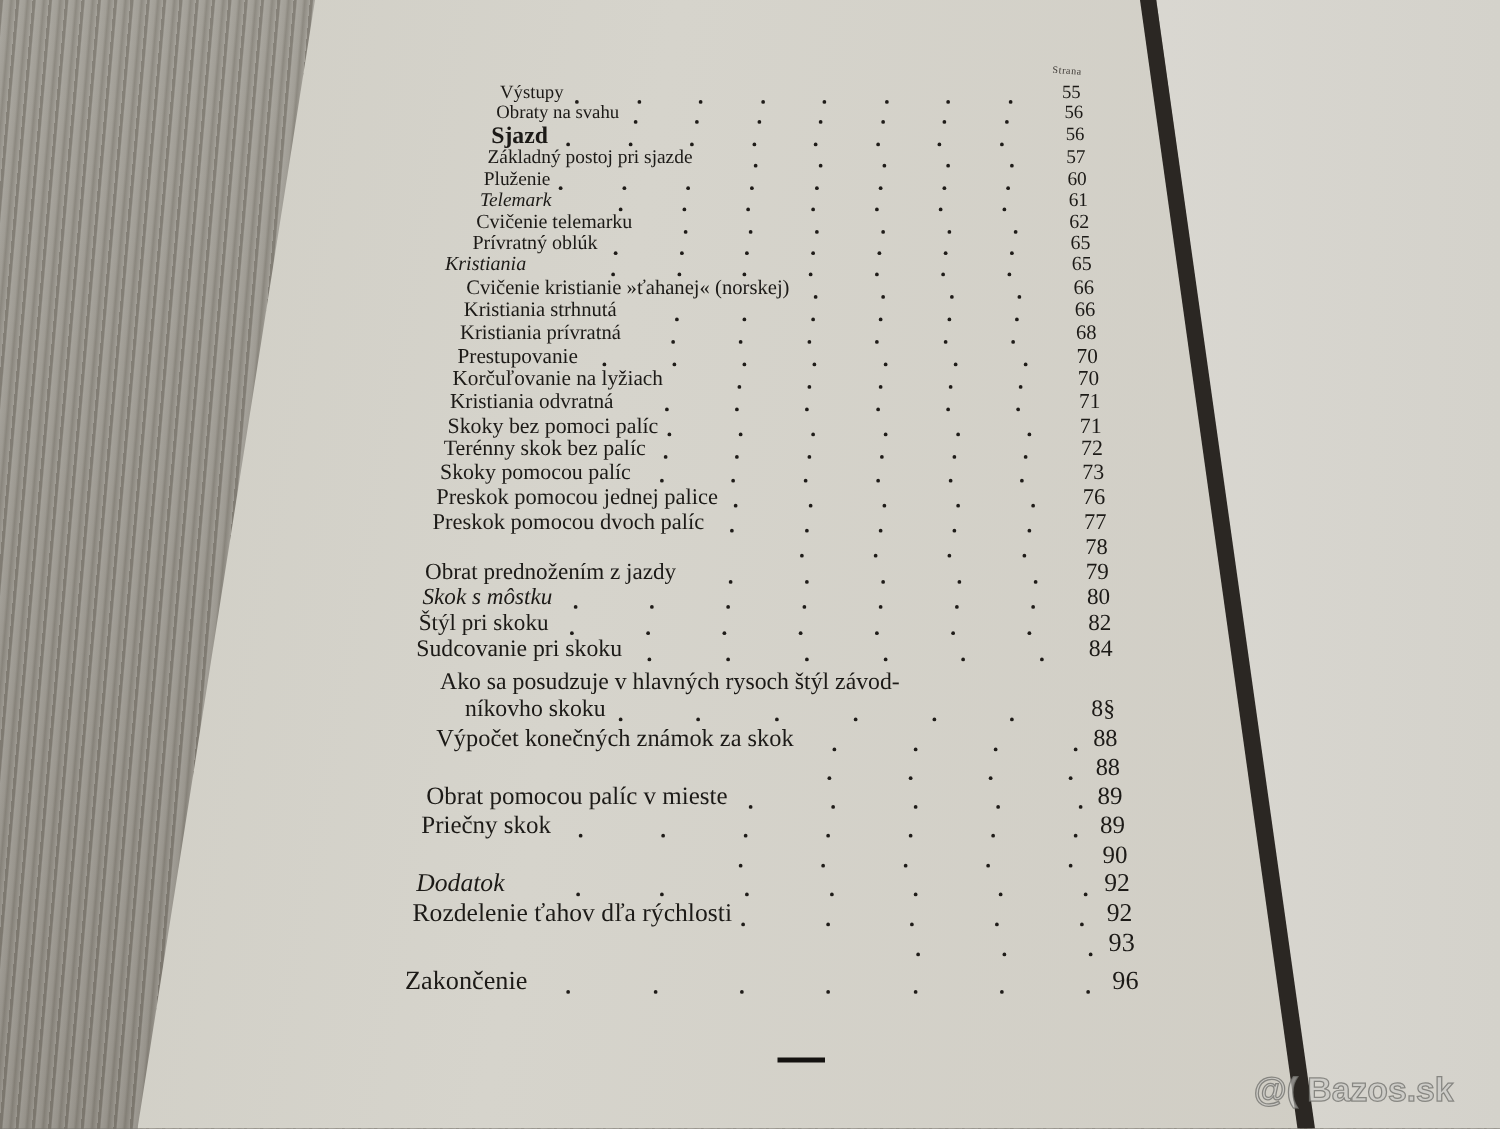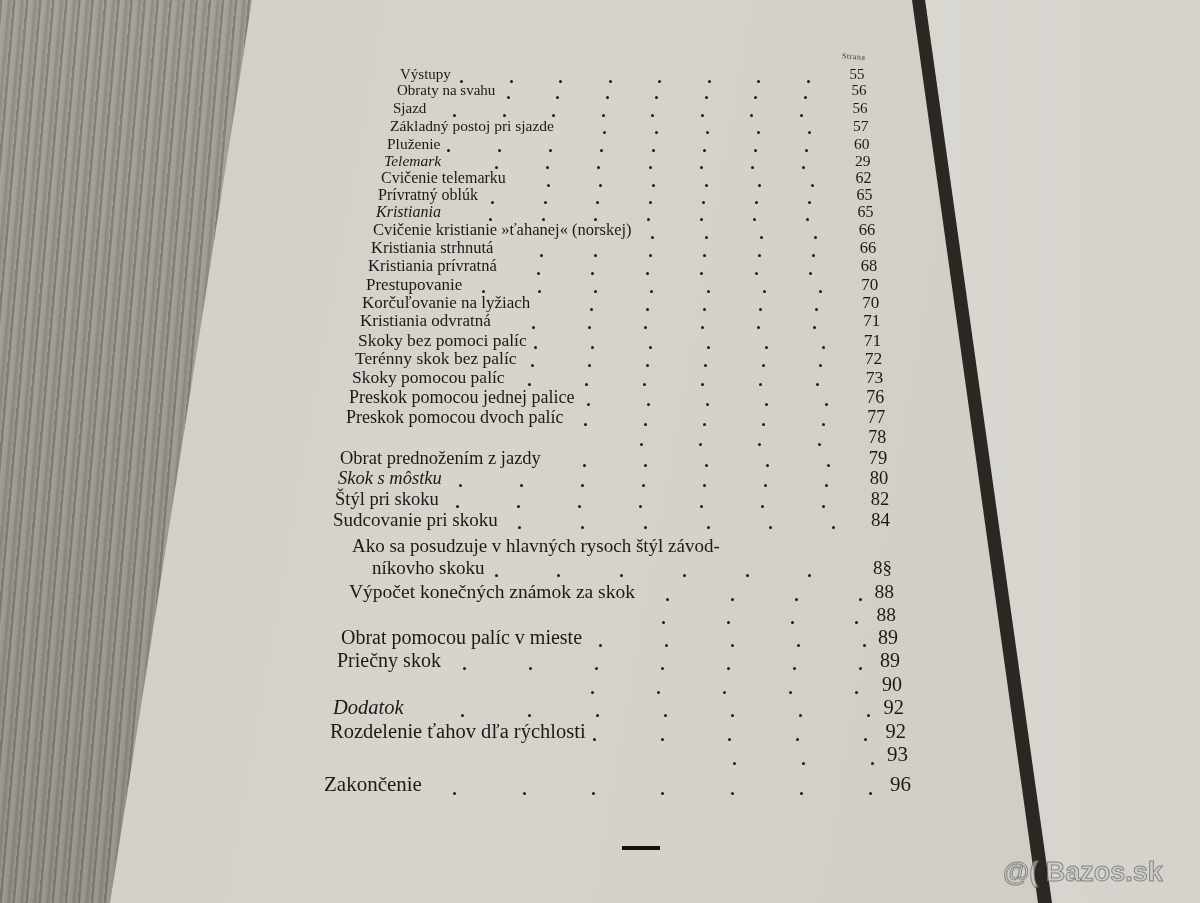--- a/index.html
+++ b/index.html
@@ -85,21 +85,21 @@
     <div class="page-num" style="font-family: &quot;Liberation Serif&quot;, serif; font-size: 15px; line-height: 15px; top: 67px; left: 849.5px; width: 18px;">55</div>
     <div class="entry" style="left: 397px; top: 83px; font-size: 15px; line-height: 15px;"><span class="title">Obraty na svahu</span></div>
     <div class="dot" style="left: 506.5px; top: 95.75px;"></div>
     <div class="dot" style="left: 556px; top: 95.75px;"></div>
     <div class="dot" style="left: 605.5px; top: 95.75px;"></div>
     <div class="dot" style="left: 655px; top: 95.75px;"></div>
     <div class="dot" style="left: 704.5px; top: 95.75px;"></div>
     <div class="dot" style="left: 754px; top: 95.75px;"></div>
     <div class="dot" style="left: 803.5px; top: 95.75px;"></div>
     <div class="page-num" style="font-family: &quot;Liberation Serif&quot;, serif; font-size: 15px; line-height: 15px; top: 83px; left: 851.5px; width: 18px;">56</div>
-    <div class="entry" style="left: 393px; top: 101px; font-size: 15px; line-height: 15px;"><span class="title">Sjazd</span></div>
+    <div class="entry" style="left: 393px; top: 101px; font-size: 19px; line-height: 15px; font-weight: bold;"><span class="title">Sjazd</span></div>
     <div class="dot" style="left: 453px; top: 113.75px;"></div>
     <div class="dot" style="left: 502.5px; top: 113.75px;"></div>
     <div class="dot" style="left: 552px; top: 113.75px;"></div>
     <div class="dot" style="left: 601.5px; top: 113.75px;"></div>
     <div class="dot" style="left: 651px; top: 113.75px;"></div>
     <div class="dot" style="left: 700.5px; top: 113.75px;"></div>
     <div class="dot" style="left: 750px; top: 113.75px;"></div>
     <div class="dot" style="left: 799.5px; top: 113.75px;"></div>
     <div class="page-num" style="font-family: &quot;Liberation Serif&quot;, serif; font-size: 15px; line-height: 15px; top: 101px; left: 852.5px; width: 18px;">56</div>
     <div class="entry" style="left: 390px; top: 117.5px; font-size: 15.5px; line-height: 15.5px;"><span class="title">Základný postoj pri sjazde</span></div>
@@ -120,39 +120,39 @@
     <div class="dot" style="left: 805.05px; top: 148.675px;"></div>
     <div class="page-num" style="font-family: &quot;Liberation Serif&quot;, serif; font-size: 15.5px; line-height: 15.5px; top: 135.5px; left: 853.95px; width: 18.6px;">60</div>
     <div class="entry" style="left: 384px; top: 152.5px; font-size: 15.5px; line-height: 15.5px;"><span class="title it">Telemark</span></div>
     <div class="dot" style="left: 495.15px; top: 165.675px;"></div>
     <div class="dot" style="left: 546.3px; top: 165.675px;"></div>
     <div class="dot" style="left: 597.45px; top: 165.675px;"></div>
     <div class="dot" style="left: 648.6px; top: 165.675px;"></div>
     <div class="dot" style="left: 699.75px; top: 165.675px;"></div>
     <div class="dot" style="left: 750.9px; top: 165.675px;"></div>
     <div class="dot" style="left: 802.05px; top: 165.675px;"></div>
-    <div class="page-num" style="font-family: &quot;Liberation Serif&quot;, serif; font-size: 15.5px; line-height: 15.5px; top: 152.5px; left: 854.95px; width: 18.6px;">29</div>
+    <div class="page-num" style="font-family: &quot;Liberation Serif&quot;, serif; font-size: 15.5px; line-height: 15.5px; top: 152.5px; left: 854.95px; width: 18.6px;">61</div>
     <div class="entry" style="left: 381px; top: 170px; font-size: 16px; line-height: 16px;"><span class="title">Cvičenie telemarku</span></div>
     <div class="dot" style="left: 546.6px; top: 183.6px;"></div>
     <div class="dot" style="left: 599.4px; top: 183.6px;"></div>
     <div class="dot" style="left: 652.2px; top: 183.6px;"></div>
     <div class="dot" style="left: 705px; top: 183.6px;"></div>
     <div class="dot" style="left: 757.8px; top: 183.6px;"></div>
     <div class="dot" style="left: 810.6px; top: 183.6px;"></div>
     <div class="page-num" style="font-family: &quot;Liberation Serif&quot;, serif; font-size: 16px; line-height: 16px; top: 170px; left: 855.4px; width: 19.2px;">62</div>
     <div class="entry" style="left: 378px; top: 187px; font-size: 16px; line-height: 16px;"><span class="title">Prívratný oblúk</span></div>
     <div class="dot" style="left: 490.8px; top: 200.6px;"></div>
     <div class="dot" style="left: 543.6px; top: 200.6px;"></div>
     <div class="dot" style="left: 596.4px; top: 200.6px;"></div>
     <div class="dot" style="left: 649.2px; top: 200.6px;"></div>
     <div class="dot" style="left: 702px; top: 200.6px;"></div>
     <div class="dot" style="left: 754.8px; top: 200.6px;"></div>
     <div class="dot" style="left: 807.6px; top: 200.6px;"></div>
     <div class="page-num" style="font-family: &quot;Liberation Serif&quot;, serif; font-size: 16px; line-height: 16px; top: 187px; left: 856.4px; width: 19.2px;">65</div>
-    <div class="entry" style="left: 376px; top: 204px; font-size: 16px; line-height: 16px;"><span class="title it">Kristiania</span></div>
+    <div class="entry" style="left: 356px; top: 204px; font-size: 16px; line-height: 16px;"><span class="title it">Kristiania</span></div>
     <div class="dot" style="left: 488.8px; top: 217.6px;"></div>
     <div class="dot" style="left: 541.6px; top: 217.6px;"></div>
     <div class="dot" style="left: 594.4px; top: 217.6px;"></div>
     <div class="dot" style="left: 647.2px; top: 217.6px;"></div>
     <div class="dot" style="left: 700px; top: 217.6px;"></div>
     <div class="dot" style="left: 752.8px; top: 217.6px;"></div>
     <div class="dot" style="left: 805.6px; top: 217.6px;"></div>
     <div class="page-num" style="font-family: &quot;Liberation Serif&quot;, serif; font-size: 16px; line-height: 16px; top: 204px; left: 857.4px; width: 19.2px;">65</div>
     <div class="entry" style="left: 373px; top: 221.5px; font-size: 16.5px; line-height: 16.5px;"><span class="title">Cvičenie kristianie »ťahanej« (norskej)</span></div>
     <div class="dot" style="left: 650.8px; top: 235.525px;"></div>

